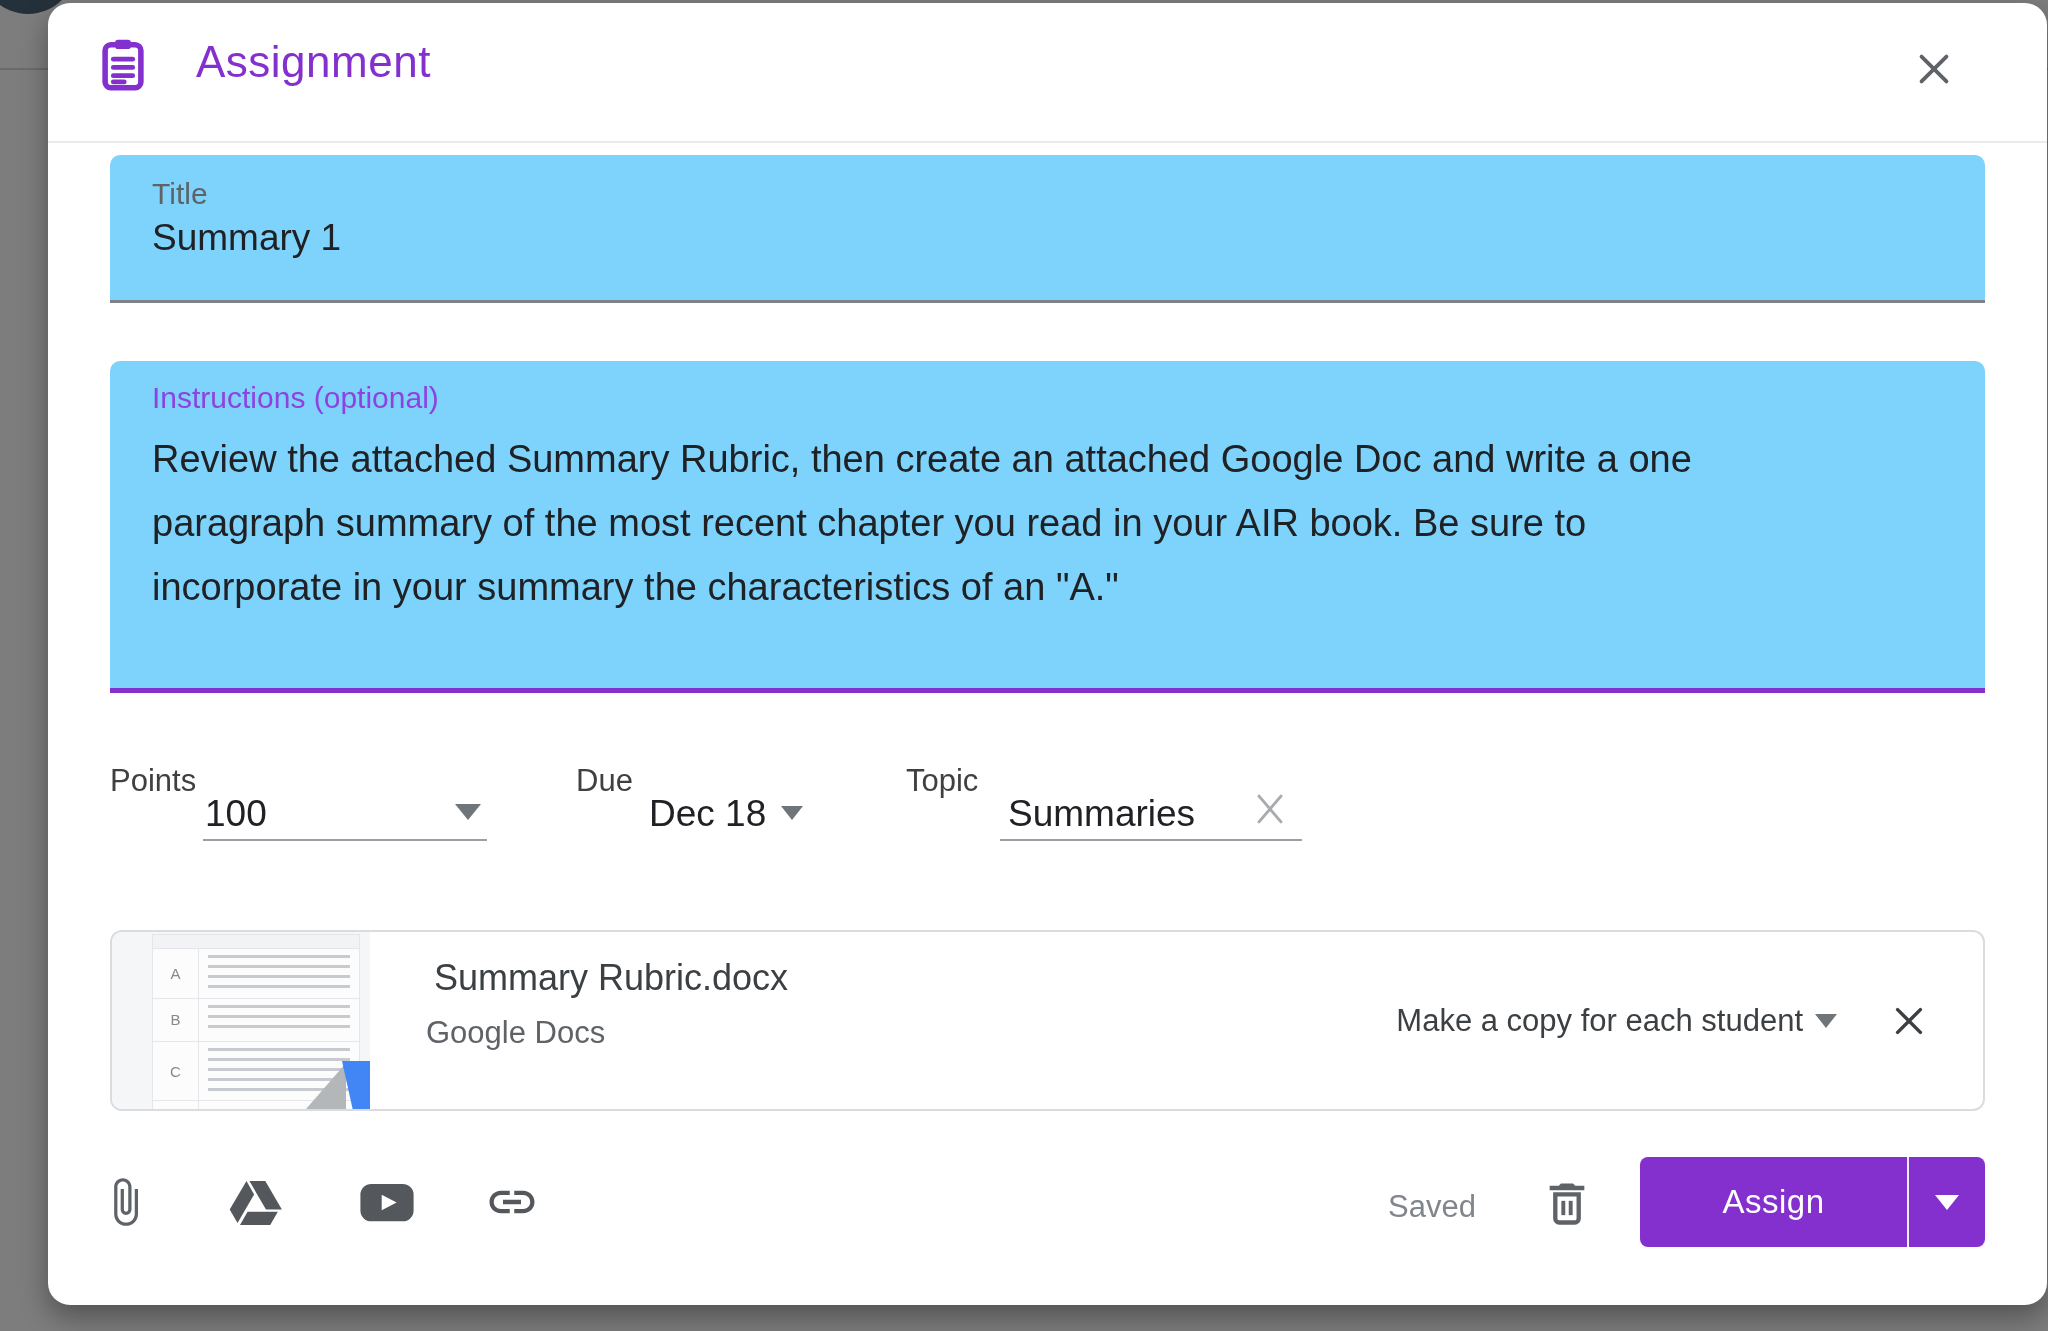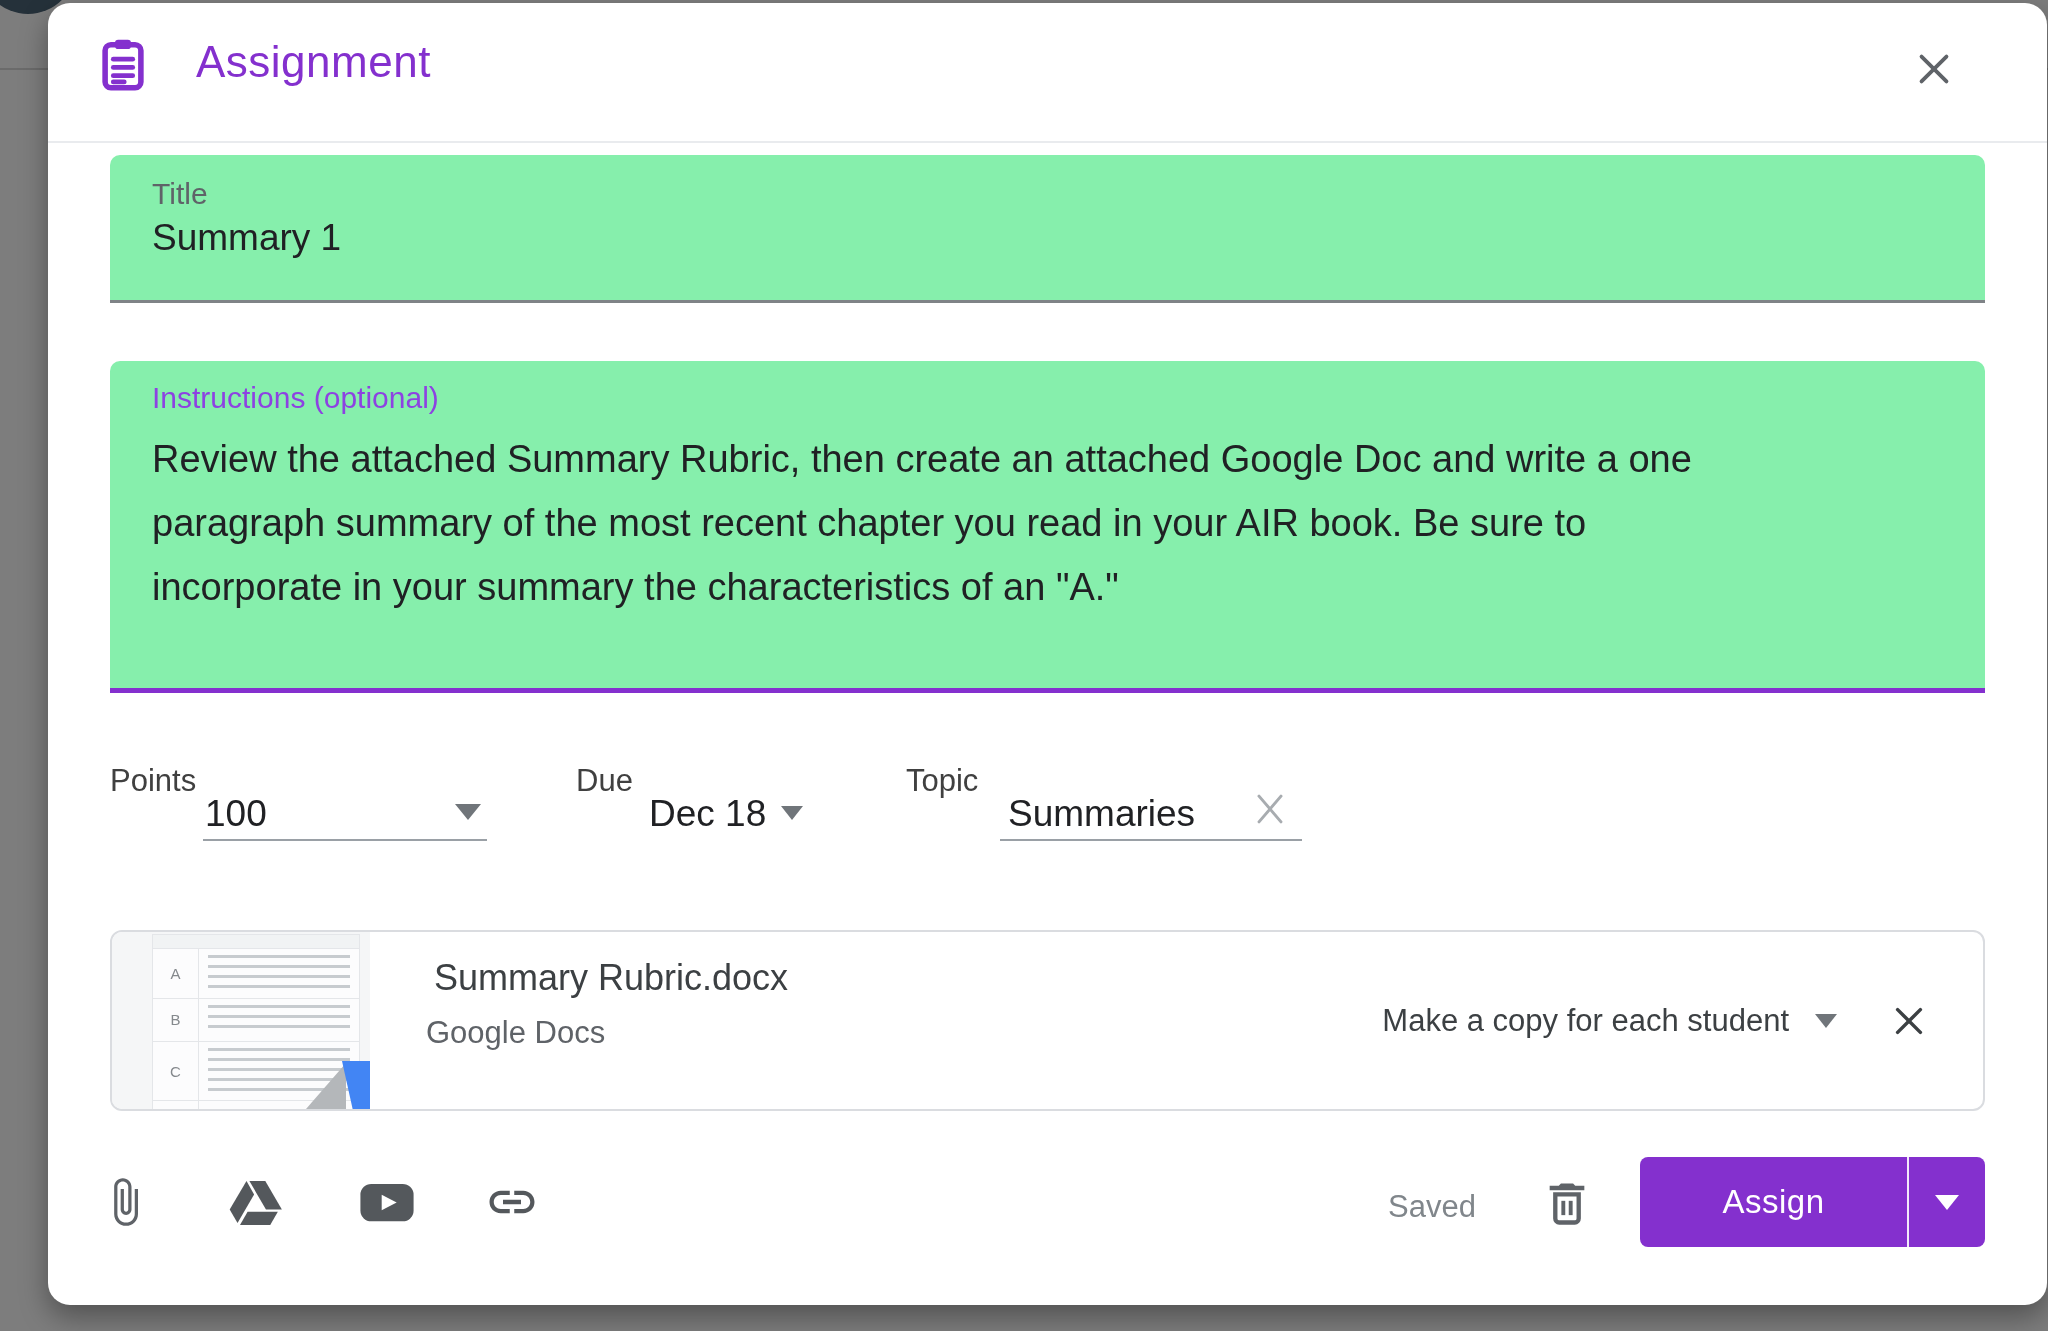--- a/index.html
+++ b/index.html
@@ -22,21 +22,21 @@
 
   
   .hdr-icon{position:absolute;left:46px;top:33px;width:58px;height:58px;}
   .hdr-title{position:absolute;left:148px;top:34px;font-size:44px;font-weight:500;
     color:var(--accent);letter-spacing:.5px;}
   .hdr-close{position:absolute;left:1858px;top:38px;width:56px;height:56px;background:none;border:none;
     cursor:pointer;display:flex;align-items:center;justify-content:center;}
   .hdr-divider{position:absolute;left:0;top:138px;width:100%;height:2px;background:#e9ebee;}
 
   
-  .field{position:absolute;left:62px;width:1875px;background:#86efac;border-radius:10px 10px 0 0;}
+  .field{position:absolute;left:62px;width:1875px;background:#7dd3fc;border-radius:10px 10px 0 0;}
   .title-field{top:152px;height:148px;border-bottom:3px solid #7f8387;}
   .instr-field{top:358px;height:332px;border-bottom:5px solid var(--accent);}
   .field-label{position:absolute;left:42px;font-size:30px;color:#5f6368;}
   .title-field .field-label{top:22px;}
   .instr-field .field-label{top:20px;color:var(--instructions-label);}
   .title-value{position:absolute;left:42px;top:62px;font-size:37px;color:#202124;}
   .instr-body{position:absolute;left:42px;top:66px;font-size:38px;line-height:64px;color:#202124;white-space:nowrap;}
 
   
   .meta-label{position:absolute;top:760px;font-size:31px;color:#404040;}
@@ -61,21 +61,21 @@
   .trow.r1{height:52px;} .trow.r2{height:46px;} .trow.r3{height:62px;} .trow.r4{flex:1;}
   .tgrade{width:46px;border-right:1px solid #e4e6e9;display:flex;align-items:center;justify-content:center;
     font-size:15px;color:#85898d;}
   .tbars{flex:1;margin:6px 9px;background:repeating-linear-gradient(to bottom,#c7cbcf 0 3px,transparent 3px 10px);}
   .fold-gray{position:absolute;right:24px;bottom:0;width:40px;height:46px;background:#b4b7ba;
     clip-path:polygon(100% 0,0 100%,100% 100%);}
   .fold-blue{position:absolute;right:0;bottom:0;width:28px;height:48px;background:var(--doc-fold-blue);
     clip-path:polygon(0 0,100% 0,100% 100%,38% 100%);}
   .a-name{position:absolute;left:322px;top:25px;font-size:36px;font-weight:500;color:#3c4043;}
   .a-type{position:absolute;left:314px;top:83px;font-size:31px;color:#5f6368;}
-  .copy-select{position:absolute;right:146px;top:0;height:100%;display:flex;align-items:center;gap:26px;
+  .copy-select{position:absolute;right:146px;top:0;height:100%;display:flex;align-items:center;gap:12px;
     background:none;border:none;cursor:pointer;font-size:31px;color:#3c4043;font-family:inherit;}
   .copy-select .caret-down{border-left-width:11px;border-right-width:11px;border-top-width:14px;}
   .a-remove{position:absolute;right:48px;top:0;height:100%;width:52px;background:none;border:none;
     cursor:pointer;display:flex;align-items:center;justify-content:center;}
 
   
   .tool-btn{position:absolute;top:1167px;width:64px;height:64px;background:none;border:none;cursor:pointer;
     display:flex;align-items:center;justify-content:center;}
   .saved{position:absolute;left:1340px;top:1186px;font-size:31px;color:#80868b;}
   .trash-btn{position:absolute;left:1490px;top:1171px;width:58px;height:58px;background:none;border:none;

